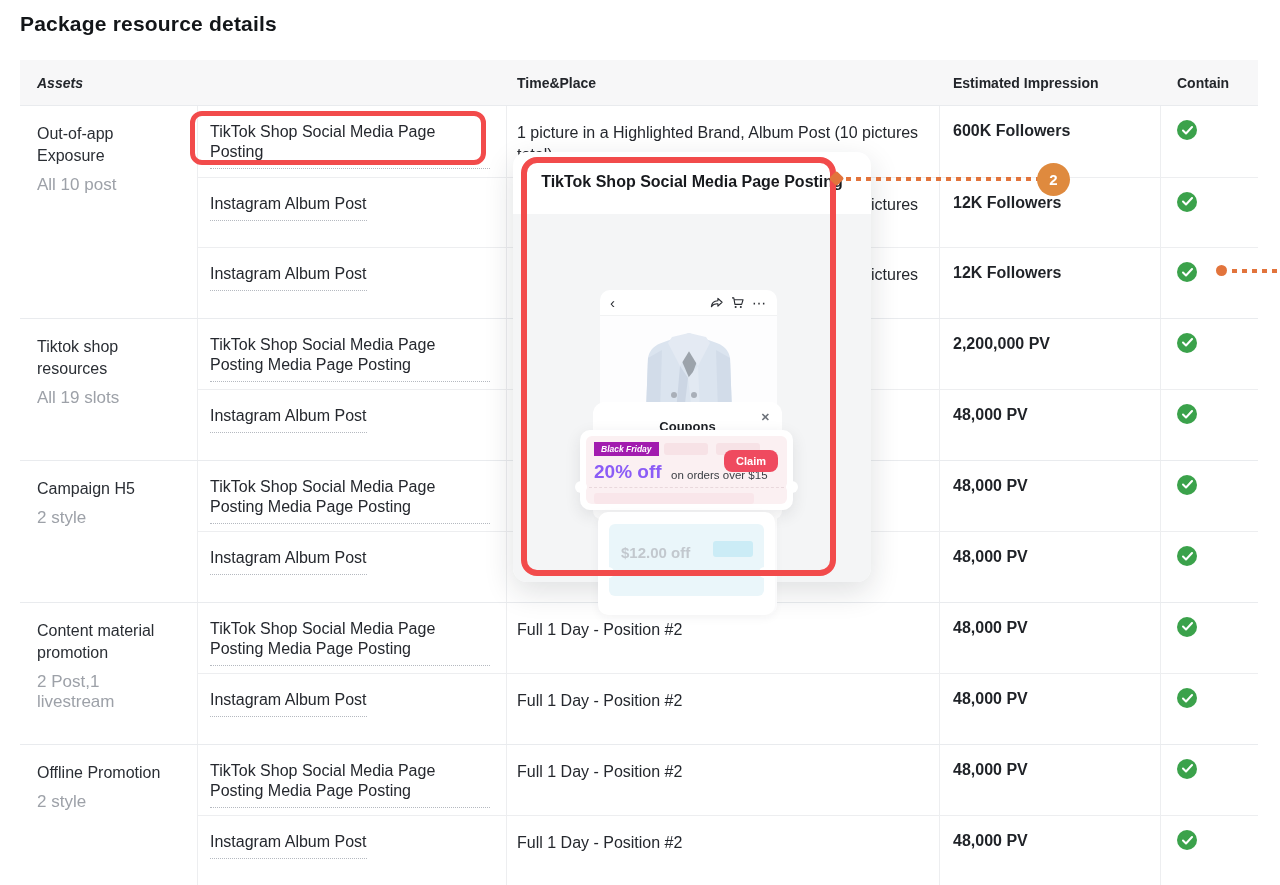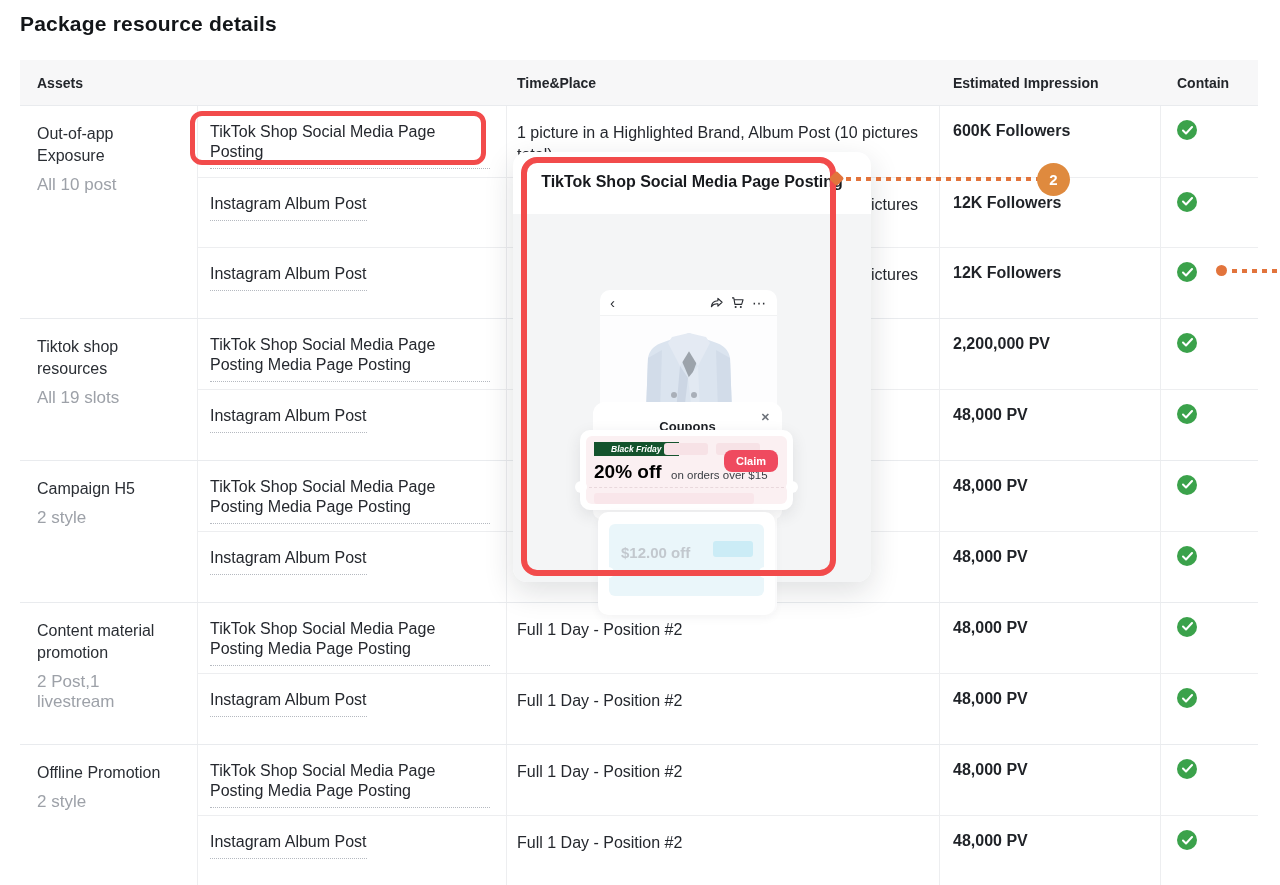--- a/index.html
+++ b/index.html
@@ -5,21 +5,21 @@
   * { margin:0; padding:0; box-sizing:border-box; }
   html,body { width:1280px; height:885px; background:#fff; font-family:"Liberation Sans", sans-serif; color:#1f2329; overflow:hidden; }
   #stage { position:relative; width:1280px; height:885px; background:#fff; }
 
   .page-title { position:absolute; left:20px; top:12px; font-size:21px; font-weight:700; color:#131619; letter-spacing:.2px; }
 
   
   .tbl { position:absolute; left:20px; top:60px; width:1238px; border-bottom:1px solid #e9ebee; }
   .thead { display:grid; grid-template-columns:487px 433px 221px 97px; height:45px; background:#f7f7f8; align-items:center; }
   .thead .th { font-size:14px; font-weight:700; color:#23262b; }
-  .th.h-assets { padding-left:17px; }
+  .th.h-assets { padding-left:17px;font-style:italic; }
   .th.h-time { padding-left:10px; }
   .th.h-impression { padding-left:13px; }
   .th.h-contain { padding-left:16px; }
 
   .group { display:flex; border-top:1px solid #e9ebee; }
   .group:first-of-type { border-top:none; }
   .gcell { width:178px; border-right:1px solid #edeef0; padding:17px 26px 0 17px; }
   .gname { font-size:16px; color:#2a2e34; line-height:22px; }
   .gsub { font-size:17px; color:#9da1a8; margin-top:8px; }
   .rows { width:1060px; display:flex; flex-direction:column; }
@@ -50,24 +50,24 @@
   .pbar .ic { margin-left:8px; display:flex; align-items:center; color:#2a2d33; }
   .pbar .dots { font-size:14px; color:#2a2d33; letter-spacing:1px; margin-left:8px; }
   .product { height:100px; background:#fdfdfe; display:flex; justify-content:center; }
 
   .sheet { position:absolute; left:80px; top:188px; width:189px; height:117px; background:#fff; border-radius:12px 12px 8px 8px; }
   .sheet-head { position:relative; padding-top:17px; text-align:center; font-size:13px; font-weight:700; color:#1d2025; }
   .sheet-close { position:absolute; right:12px; top:9px; font-size:11px; color:#6d727a; }
 
   .coupon1 { position:absolute; left:67px; top:216px; width:213px; height:80px; background:#fff; border-radius:10px; box-shadow:0 5px 16px rgba(40,44,50,.10); padding:6px; }
   .c1-in { position:relative; width:100%; height:100%; background:#fbf0f2; border-radius:6px; }
-  .bf-badge { position:absolute; left:8px; top:6px; background:#14532d; color:#fff; font-size:8.5px; font-weight:700; font-style:italic; padding:2px 17px; border-radius:0; }
+  .bf-badge { position:absolute; left:8px; top:6px; background:#a21caf; color:#fff; font-size:8.5px; font-weight:700; font-style:italic; padding:2px 7px; border-radius:0; }
   .ph { position:absolute; top:7px; width:44px; height:12px; background:#f7e2e6; border-radius:3px; }
   .ph.p1 { left:78px; } .ph.p2 { left:130px; }
-  .offer { position:absolute; left:8px; top:25px; font-size:19px; font-weight:800; color:#000000; }
+  .offer { position:absolute; left:8px; top:25px; font-size:19px; font-weight:800; color:#8b5cf6; }
   .cond { position:absolute; left:85px; top:33px; font-size:11.5px; color:#3a3e44; }
   .claim { position:absolute; right:9px; top:14px; background:#ef4a5f; color:#fff; font-size:11px; font-weight:700; padding:5px 12px; border-radius:8px; }
   .dash1 { position:absolute; left:3px; right:3px; top:51px; border-top:1px dashed #e9d8dc; }
   .notch { position:absolute; width:12px; height:12px; background:#fff; border-radius:50%; top:45px; }
   .notch.nl { left:-11px; } .notch.nr { right:-11px; }
   .bar1 { position:absolute; left:8px; top:57px; width:160px; height:11px; background:#f9e6ea; border-radius:3px; }
 
   .coupon2 { position:absolute; left:85px; top:298px; width:177px; height:103px; background:#fff; border-radius:10px; box-shadow:0 3px 10px rgba(40,44,50,.05); }
   .c2-in { position:absolute; left:11px; top:12px; width:155px; height:72px; background:#eaf6fa; border-radius:6px; }
   .off2 { position:absolute; left:12px; top:20px; font-size:15px; font-weight:700; color:#c2c8ce; }

